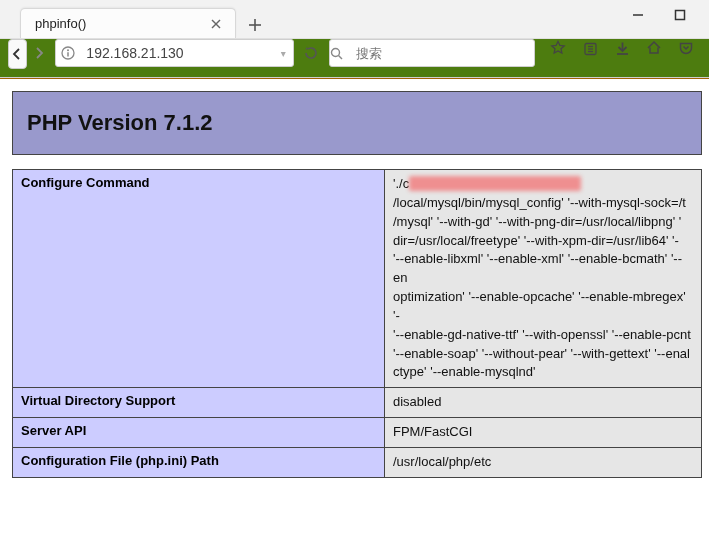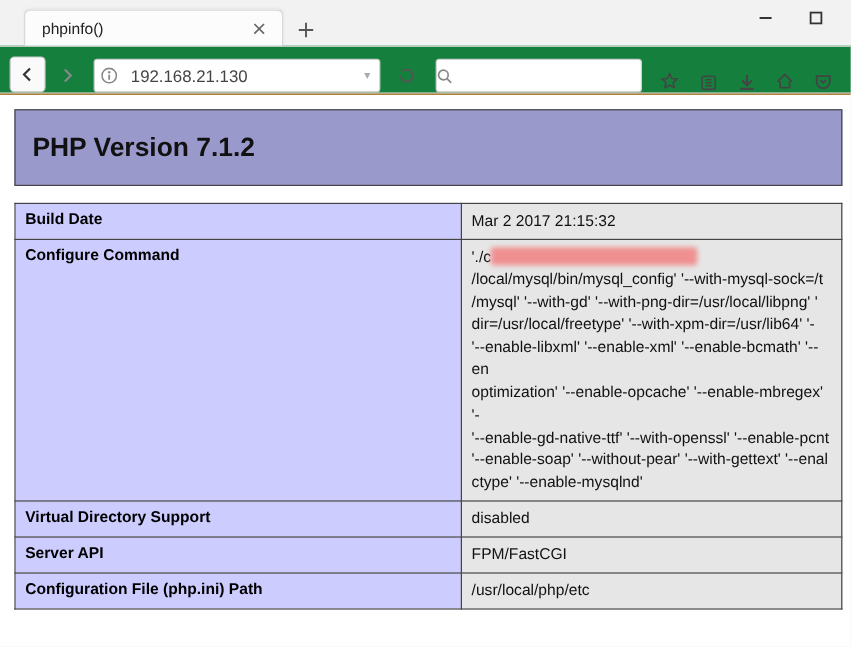--- a/index.html
+++ b/index.html
@@ -4,21 +4,21 @@
 <style>
   html,body{margin:0;padding:0;font-family:Arial,Helvetica,sans-serif;font-size:13px;background:#f2f2f2;width:709px;height:539px;overflow:hidden;}
   
   .win-ctrl{position:absolute;top:0;right:0;display:flex;gap:28px;padding:8px 22px 4px 0;color:#333;}
   .win-btn{width:14px;height:14px;display:flex;align-items:center;justify-content:center;font-size:14px;}
   .tabbar{display:flex;align-items:flex-end;height:38px;padding-left:20px;}
   .tab{display:flex;align-items:center;background:#fcfcfc;border:1px solid #d8d8d8;border-bottom:none;border-radius:5px 5px 0 0;height:29px;padding:0 10px 0 14px;min-width:190px;box-shadow:0 -1px 2px rgba(0,0,0,.05);position:relative;margin-top:12px;}
   .tab-title{flex:1;font-size:13px;color:#222;}
   .tab-close{width:18px;height:18px;display:flex;align-items:center;justify-content:center;color:#555;border-radius:3px;}
   .tab-add{width:26px;height:26px;display:flex;align-items:center;justify-content:center;color:#555;font-size:18px;margin-left:6px;}
-  .toolbar{display:flex;align-items:flex-end;background:#15803d;border-top:1px solid #e0e0e0;border-bottom:1px solid #d0d0d0;height:38px;padding:0 8px;gap:4px;}
+  .toolbar{display:flex;align-items:flex-start;background:#4d7c0f;border-top:1px solid #e0e0e0;border-bottom:1px solid #d0d0d0;height:38px;padding:0 8px;gap:4px;}
   .nav-btn{width:28px;height:28px;display:flex;align-items:center;justify-content:center;border:1px solid #ccc;border-radius:4px;background:#fafafa;color:#333;}
   .nav-fwd{border:none;background:transparent;color:#777;font-size:15px;}
   .urlbox{flex:0 0 220px;display:flex;align-items:center;border:1px solid #cfcfcf;border-radius:3px;height:26px;background:#fff;margin-left:4px;}
   .url-info{width:24px;display:flex;align-items:center;justify-content:center;color:#777;border-right:0;}
   .url-input{border:none;outline:none;flex:1;font-size:14px;color:#444;padding:0 6px;background:transparent;}
   .url-drop{width:20px;color:#aaa;text-align:center;font-size:10px;}
   .reload{width:28px;height:28px;display:flex;align-items:center;justify-content:center;color:#555;margin-left:4px;}
   .searchbox{flex:1;display:flex;align-items:center;border:1px solid #cfcfcf;border-radius:3px;height:26px;background:#fff;margin-left:6px;}
   .search-icon{width:24px;text-align:center;color:#888;font-size:14px;}
   .search-input{border:none;outline:none;flex:1;font-size:13px;color:#888;background:transparent;}
@@ -98,20 +98,21 @@
         <path d="M4 1.8 L4.8 4.2 L2.3 4.6 Z" fill="#555"></path>
       </svg>
   </div>
   <div class="searchbox">
     <span class="search-icon">
       <svg width="13" height="13">
           <circle cx="5.5" cy="5.5" r="4" fill="none" stroke="#888" stroke-width="1.4"></circle>
           <line x1="8.5" y1="8.5" x2="12" y2="12" stroke="#888" stroke-width="1.4"></line>
         </svg>
     </span>
+    <input class="search-input" placeholder="搜索" style="">
   </div>
   <div class="tool-icons">
     <span class="tic">
       <svg width="16" height="16">
           <path d="M8 1.5l1.9 4 4.3.4-3.2 2.9.9 4.2L8 11l-3.9 2 .9-4.2L1.8 5.9l4.3-.4z" fill="none" stroke="#444" stroke-width="1.3"></path>
         </svg>
     </span>
     <span class="tic">
       <svg width="15" height="15">
           <rect x="2" y="2.5" width="11" height="11" rx="1.5" fill="none" stroke="#444" stroke-width="1.3"></rect>
@@ -143,24 +144,20 @@
 </div>
 
 <div class="page">
   <div class="pad">
     <div class="php-header">
       <h1>PHP Version 7.1.2</h1>
     </div>
     <table class="php">
       <tbody id="php-rows">
           <tr>
-            <td class="k">Build Date</td>
-            <td class="v">Mar 2 2017 21:15:32</td>
-          </tr>
-          <tr>
             <td class="k">Configure Command</td>
             <td class="v">'./c<span class="blur">xxxxxxxx</span><br>/local/mysql/bin/mysql_config' '--with-mysql-sock=/t<br>/mysql' '--with-gd' '--with-png-dir=/usr/local/libpng' '<br>dir=/usr/local/freetype' '--with-xpm-dir=/usr/lib64' '-<br>'--enable-libxml' '--enable-xml' '--enable-bcmath' '--en<br>optimization' '--enable-opcache' '--enable-mbregex' '-<br>'--enable-gd-native-ttf' '--with-openssl' '--enable-pcnt<br>'--enable-soap' '--without-pear' '--with-gettext' '--enal<br>ctype' '--enable-mysqlnd'</td>
           </tr>
           <tr>
             <td class="k">Virtual Directory Support</td>
             <td class="v">disabled</td>
           </tr>
           <tr>
             <td class="k">Server API</td>
             <td class="v">FPM/FastCGI</td>

